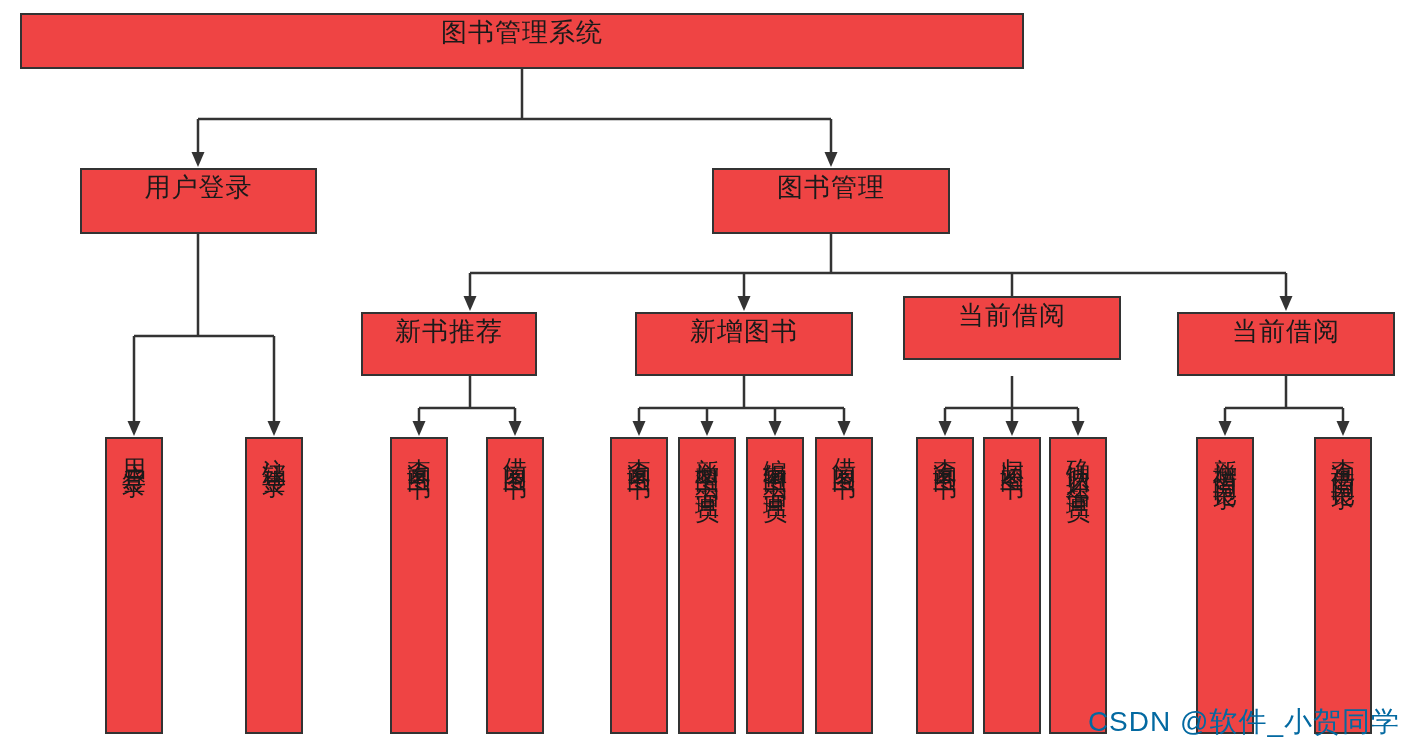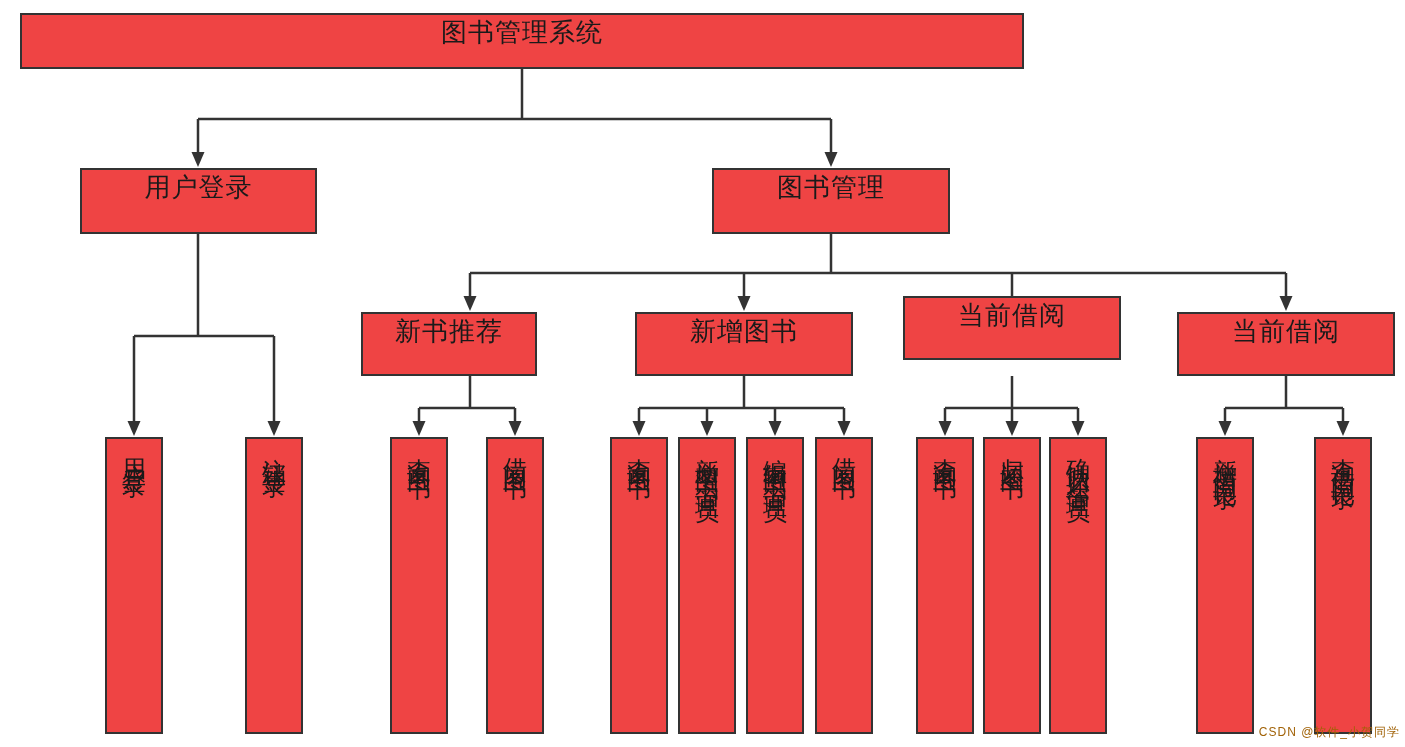--- a/index.html
+++ b/index.html
@@ -33,22 +33,22 @@
     text-orientation: mixed;
     font-size: 24px;
     line-height: 1;
     letter-spacing: 6px;
     color: #1a1a1a;
   }
   .watermark {
     position: absolute;
     right: 5px;
     bottom: 6px;
-    font-size: 12px;
-    color: #a16207;
+    font-size: 28px;
+    color: #0369a1;
     letter-spacing: 1px;
     z-index: 5;
     white-space: nowrap;
   }
 </style>
 </head>
 <body>
 
 <div class="canvas">
 

